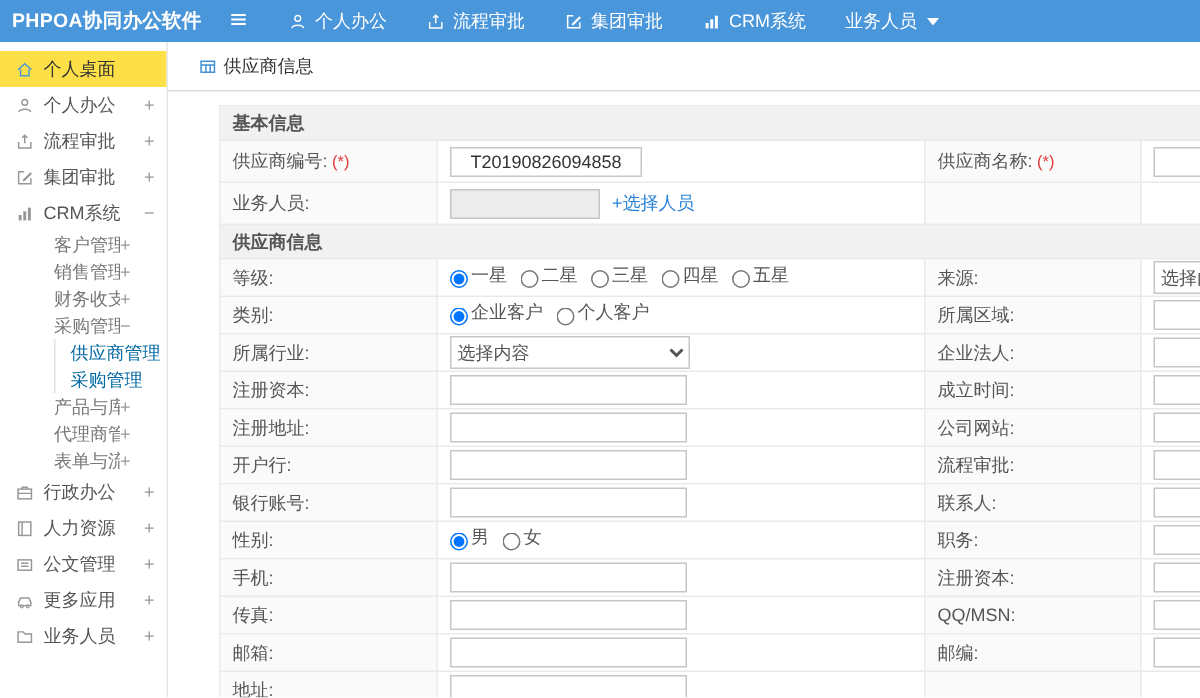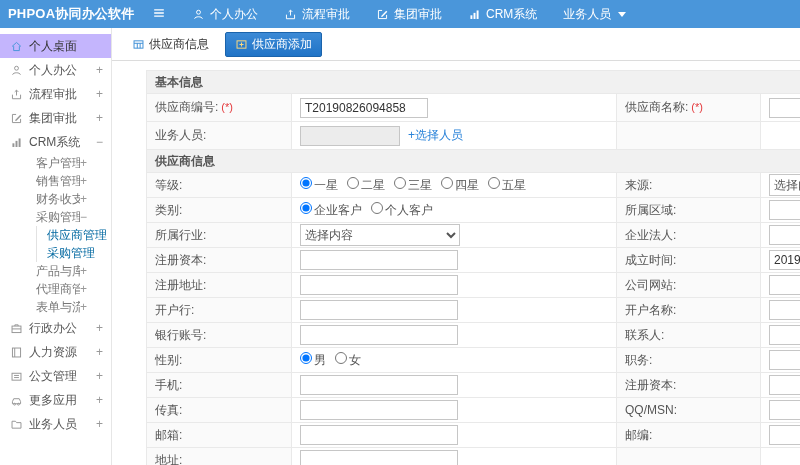--- a/index.html
+++ b/index.html
@@ -21,21 +21,21 @@
   .main { display: flex; height: 437px; }
   .sidebar { width: 112px; background: #fff; border-right: 1px solid #e6e6e6; padding-top: 6px;
     overflow: hidden; flex: none; }
   .content { flex: 1; overflow: hidden; background: #fff; }
 
   
   .side-item { display: flex; align-items: center; color: #555; cursor: pointer; white-space: nowrap; }
   .side-item.lv0 { height: 24px; padding: 0 8px 0 10px; gap: 6px; }
   .side-item.lv1 { height: 18px; padding: 0 14px 0 36px; color: #777; }
   .side-item.lv2 { height: 18px; margin-left: 36px; border-left: 1px solid #e2e2e2; padding-left: 10px; color: #0369a1; }
-  .side-item.active { background: #c4b5fd; color: #333; }
+  .side-item.active { background: #fde047; color: #333; }
   .side-item svg { width: 13px; height: 13px; color: #969696; flex: none; }
   .side-item.active svg { color: #4a96da; }
   .side-item .lbl { flex: 1 1 auto; overflow: hidden; }
   .side-item .exp { margin-left: auto; color: #999; font-size: 12px; }
   .side-item.lv1 .exp { margin-right: 10px; }
 
   
   .tabstrip { height: 33px; display: flex; align-items: center; gap: 10px; padding-left: 14px;
     border-bottom: 1px solid #dcdcdc; background: #fff; }
   .tab { display: flex; align-items: center; gap: 4px; color: #333; cursor: pointer; padding: 4px 6px; }
@@ -48,29 +48,29 @@
   .form-wrap { padding: 9px 0 0 34px; }
   table.form { border-collapse: collapse; table-layout: fixed; width: 834px; background: #fff;
     border: 1px solid #c9c9c9; }
   table.form td { border: 1px solid #e9e9e9; font-size: 12px; color: #555; padding: 0 8px; overflow: hidden; }
   td.sec { background: #f1f1f1; border: 1px solid #e0e0e0; height: 23px; font-weight: bold; color: #444; }
   td.label { background: #fafafa; }
   tr.basic td { height: 28px; }
   tr.srow td { height: 25px; }
   .req { color: #e4393c; font-style: normal; font-size: 11px; margin-left: 3px; }
   input[type="text"] { height: 20px; border: 1px solid #c6c6c6; padding: 0 4px; font-size: 12px;
-    color: #333; width: 158px; font-family: "Liberation Sans", sans-serif; vertical-align: middle; }
+    color: #333; width: 158px; font-family: "Liberation Sans", sans-serif; vertical-align: middle; text-align: center; }
   input.w128 { width: 128px; }
   input.w100 { width: 100px; background: #ececec; }
   td.fieldR input[type="text"] { width: 210px; }
   select { width: 160px; height: 22px; border: 1px solid #c6c6c6; font-size: 12px; color: #555;
     background: #fff; font-family: "Liberation Sans", sans-serif; }
   td.fieldR select { width: 210px; }
   .pick-link { color: #2a83d9; margin-left: 8px; text-decoration: none; cursor: pointer; }
-  .radio-opt { display: inline-flex; align-items: flex-start; margin-right: 9px; cursor: pointer; }
+  .radio-opt { display: inline-flex; align-items: flex-end; margin-right: 9px; cursor: pointer; }
   .radio-opt input { margin: 0 2px 0 0; width: 12px; height: 12px; }
 </style>
 </head>
 <body>
 
 <div class="navbar">
   <div class="brand">PHPOA协同办公软件</div>
   <div class="menu-toggle">
       <span id="menu-icon-slot"><svg viewBox="0 0 16 16">
           <path d="M2.5 4.5h11M2.5 8h11M2.5 11.5h11" stroke="currentColor" stroke-width="1.5" fill="none"></path>
@@ -228,27 +228,20 @@
       </div>
     </div>
   <div class="content">
     <div class="tabstrip" id="tabstrip">
         <div class="tab">
           <svg viewBox="0 0 16 16">
             <rect x="2.5" y="3.5" width="11" height="9" fill="none" stroke="currentColor" stroke-width="1.2"></rect>
             <path d="M2.5 6.5h11M6.5 6.5v6M10 6.5v6" stroke="currentColor" stroke-width="1.2"></path>
           </svg>
           <span>供应商信息</span>
-        </div>
-        <div class="tab active">
-          <svg viewBox="0 0 16 16">
-            <rect x="2.5" y="3.5" width="11" height="9" fill="none" stroke="currentColor" stroke-width="1.2"></rect>
-            <path d="M5.5 8h5M8 5.5v5" stroke="currentColor" stroke-width="1.3"></path>
-          </svg>
-          <span>供应商添加</span>
         </div>
       </div>
     <div class="form-wrap">
       <table class="form">
         <colgroup>
             <col style="width:145px">
             <col style="width:325px">
             <col style="width:144px">
             <col style="width:220px">
           </colgroup>
@@ -318,21 +311,21 @@
             </tr>
             <tr class="srow">
               <td class="label"><span>注册地址:</span></td>
               <td class="field"><input type="text" style=""></td>
               <td class="label"><span>公司网站:</span></td>
               <td class="field fieldR"><input type="text" style=""></td>
             </tr>
             <tr class="srow">
               <td class="label"><span>开户行:</span></td>
               <td class="field"><input type="text" style=""></td>
-              <td class="label"><span>开户名称:</span></td>
+              <td class="label"><span>流程审批:</span></td>
               <td class="field fieldR"><input type="text" style=""></td>
             </tr>
             <tr class="srow">
               <td class="label"><span>银行账号:</span></td>
               <td class="field"><input type="text" style=""></td>
               <td class="label"><span>联系人:</span></td>
               <td class="field fieldR"><input type="text" style=""></td>
             </tr>
             <tr class="srow">
               <td class="label"><span>性别:</span></td>

